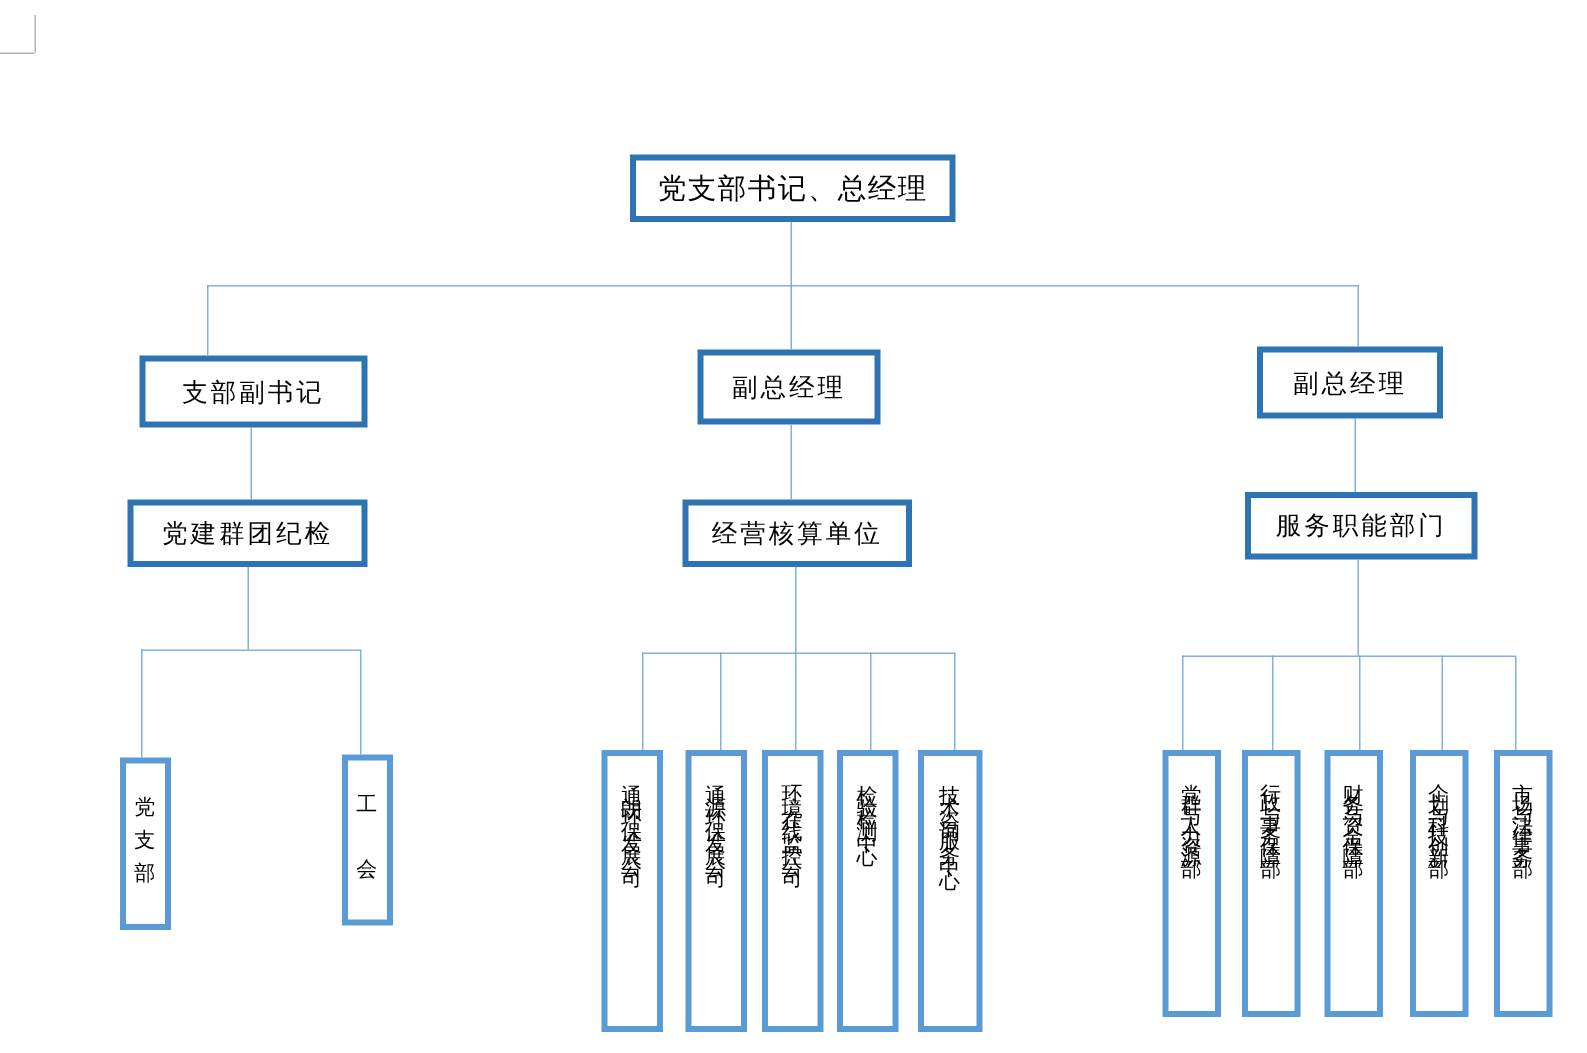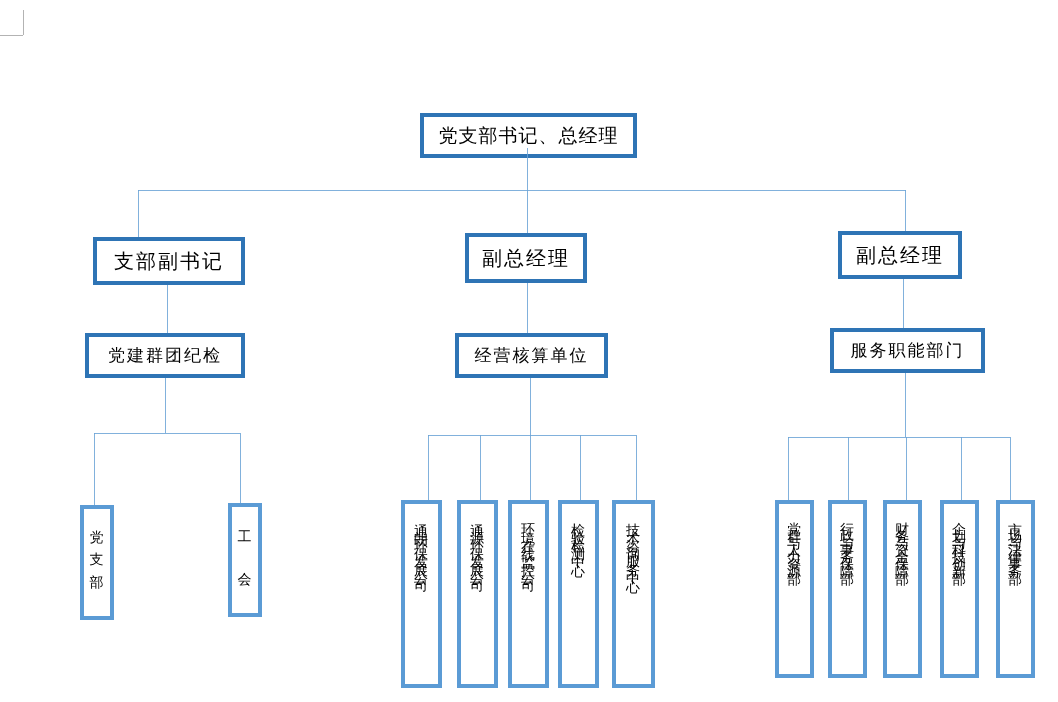--- a/index.html
+++ b/index.html
@@ -18,21 +18,21 @@
   
   .node{
     position:absolute;
     box-sizing:border-box;
     display:flex;align-items:center;justify-content:center;
     background:#fff;
     text-align:center;
     white-space:nowrap;
   }
   .lvl1{border:4px solid #2E74B5;font-size:19px;letter-spacing:1px;}
-  .lvl2{border:4px solid #2E74B5;font-size:20px;letter-spacing:2px;}
+  .lvl2{border:4px solid #2E74B5;font-size:17px;letter-spacing:2px;}
   .lvl3{border:4px solid #2E74B5;font-size:17px;letter-spacing:2px;}
 
   .leaf{
     position:absolute;
     box-sizing:border-box;
     border:4px solid #5B9BD5;
     background:#fff;
     font-size:14px;
     writing-mode:vertical-rl;
     text-orientation:upright;
@@ -50,21 +50,21 @@
   .hline{height:1px;}
 </style>
 </head>
 <body>
 
 <div id="page">
 
   <div class="corner-v"></div>
   <div class="corner-h"></div>
 
-  <div class="node lvl1" style="left:420px;top:113px;width:217px;height:45px;">
+  <div class="node lvl1" style="left:420px;top:103px;width:217px;height:45px;">
     <span>党支部书记、总经理</span>
   </div>
 
   <div class="vline" style="left:527px;top:148px;height:42px;"></div>
   <div class="hline" style="left:138px;top:190px;width:768px;"></div>
   <div class="vline" style="left:138px;top:190px;height:47px;"></div>
   <div class="vline" style="left:527px;top:190px;height:43px;"></div>
   <div class="vline" style="left:905px;top:190px;height:41px;"></div>
 
   <div class="node lvl2" style="left:93px;top:237px;width:152px;height:48px;">

